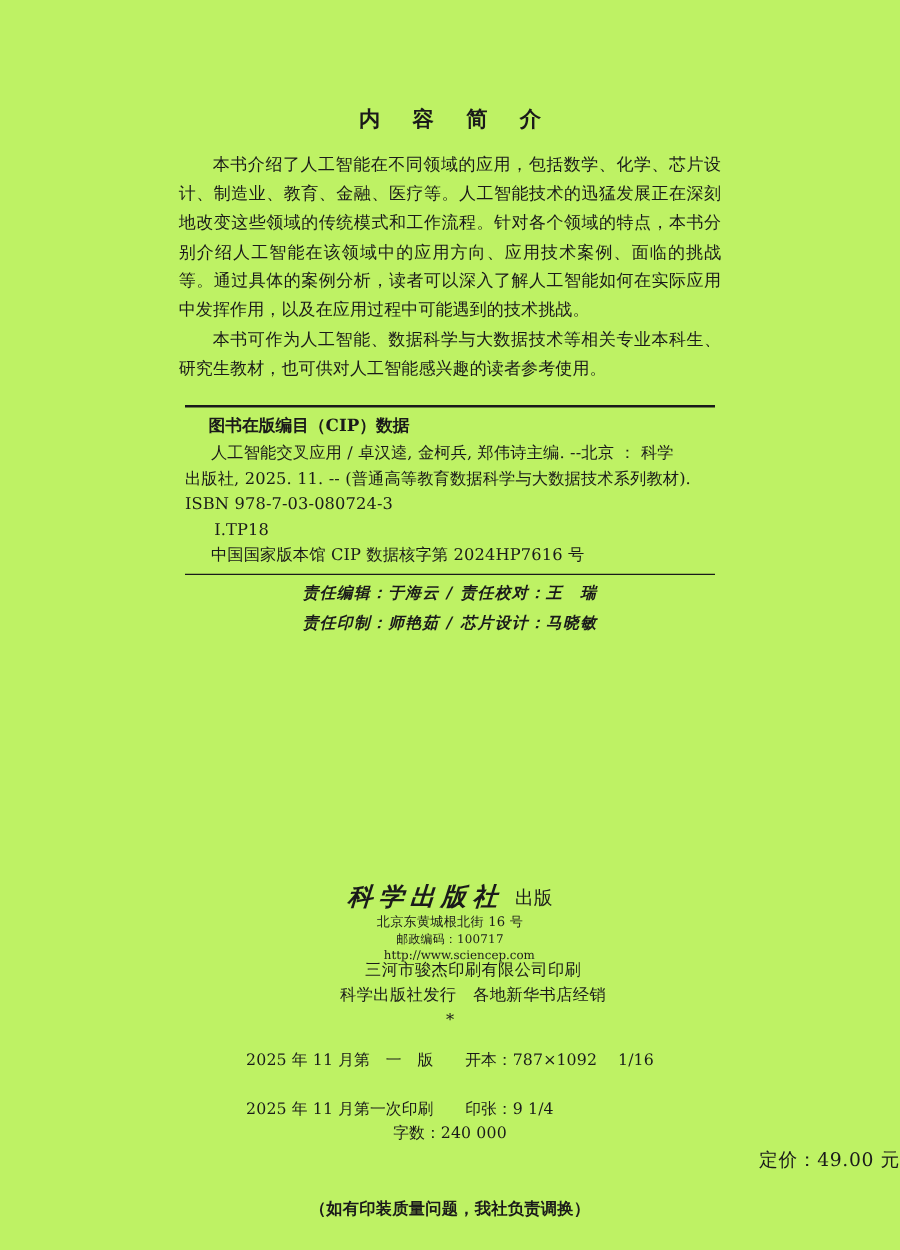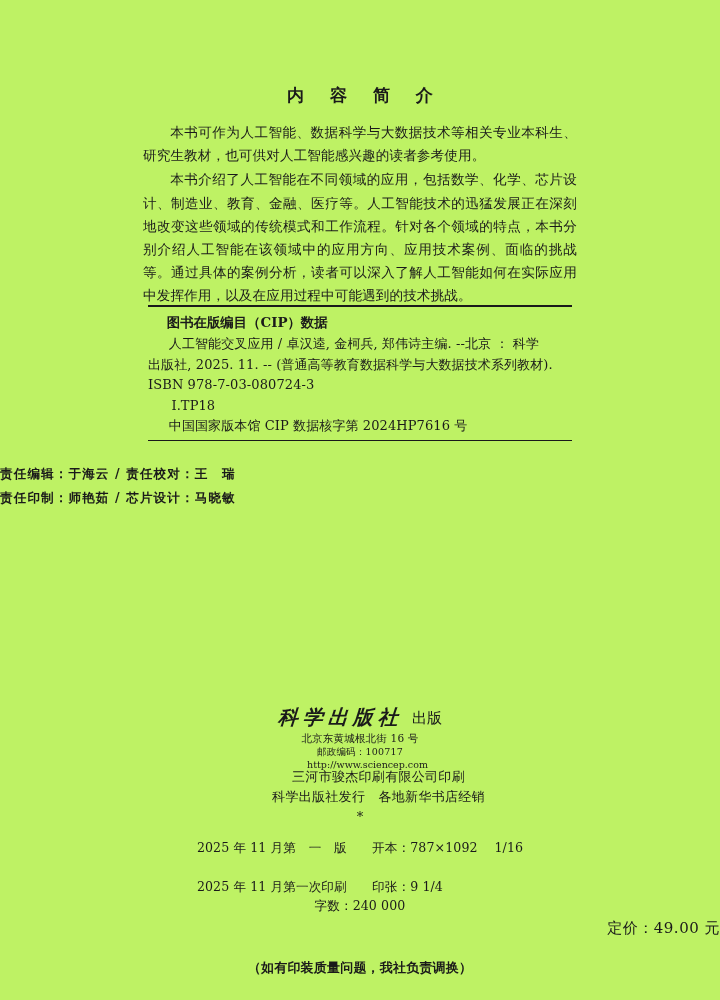--- a/index.html
+++ b/index.html
@@ -50,21 +50,21 @@
     text-indent: 2em;
     margin: 0;
     letter-spacing: 0.1px;
   }
   .para + .para { margin-top: 1px; }
 
   
   .cip-box {
     position: absolute;
     left: 148px;
-    top: 305px;
+    top: 324px;
     width: 424px;
   }
   .rule-thick {
     height: 2px;
     background: #1a1a1a;
     width: 100%;
   }
   .rule-thin {
     height: 1px;
     background: #1a1a1a;
@@ -88,20 +88,22 @@
   }
   .cip-line.indent { text-indent: 1.6em; }
   .cip-line.indent-sm { text-indent: 1.8em; }
 
   
   .credits {
     position: absolute;
     left: 0;
     top: 462px;
     width: 720px;
+    text-align: center;
+    font-style: italic;
   }
   .credit-line {
     font-size: 12.6px;
     font-weight: bold;
     line-height: 24px;
     letter-spacing: 1.1px;
     font-family: "DejaVu Serif", "Liberation Serif", serif;
   }
 
   
@@ -213,22 +215,22 @@
     font-weight: bold;
   }
 </style>
 </head>
 <body>
 
 <div class="page">
 
   <div class="content-block">
     <div class="section-title">内 容 简 介</div>
+    <p class="para">本书介绍了人工智能在不同领域的应用，包括数学、化学、芯片设计、制造业、教育、金融、医疗等。人工智能技术的迅猛发展正在深刻地改变这些领域的传统模式和工作流程。针对各个领域的特点，本书分别介绍人工智能在该领域中的应用方向、应用技术案例、面临的挑战等。通过具体的案例分析，读者可以深入了解人工智能如何在实际应用中发挥作用，以及在应用过程中可能遇到的技术挑战。</p>
     <p class="para">本书可作为人工智能、数据科学与大数据技术等相关专业本科生、研究生教材，也可供对人工智能感兴趣的读者参考使用。</p>
-    <p class="para">本书介绍了人工智能在不同领域的应用，包括数学、化学、芯片设计、制造业、教育、金融、医疗等。人工智能技术的迅猛发展正在深刻地改变这些领域的传统模式和工作流程。针对各个领域的特点，本书分别介绍人工智能在该领域中的应用方向、应用技术案例、面临的挑战等。通过具体的案例分析，读者可以深入了解人工智能如何在实际应用中发挥作用，以及在应用过程中可能遇到的技术挑战。</p>
   </div>
 
   <div class="cip-box">
     <div class="rule-thick"></div>
     <div class="cip-body">
       <div class="cip-heading">图书在版编目（CIP）数据</div>
       <div class="cip-line indent">人工智能交叉应用 / 卓汉逵, 金柯兵, 郑伟诗主编. --北京 ： 科学</div>
       <div class="cip-line">出版社, 2025. 11. -- (普通高等教育数据科学与大数据技术系列教材).</div>
       <div class="cip-line">ISBN 978-7-03-080724-3</div>
       <div class="cip-line indent-sm">Ⅰ.TP18</div>

